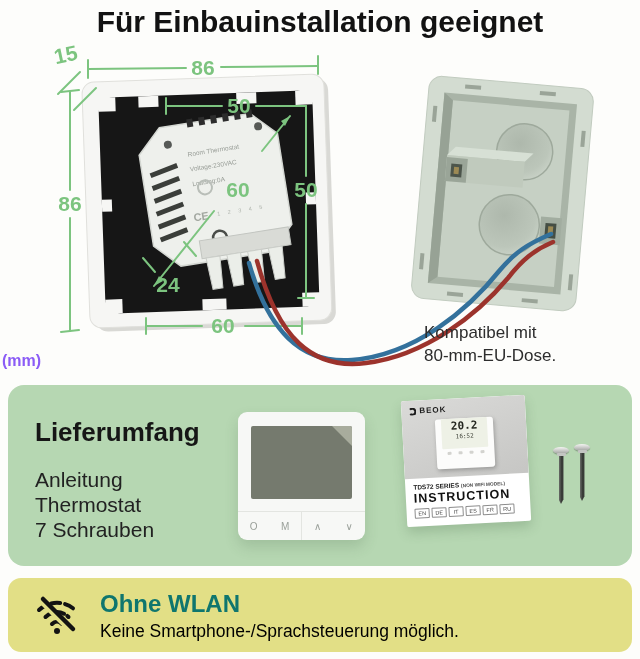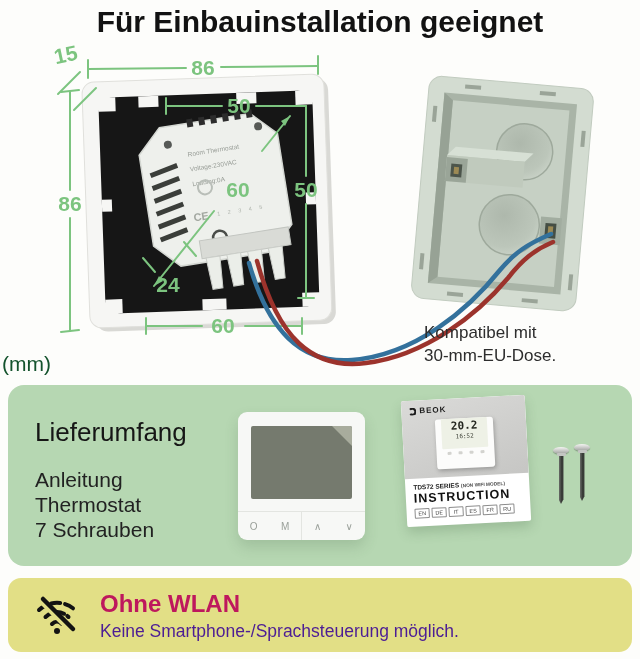--- a/index.html
+++ b/index.html
@@ -24,28 +24,28 @@
   .micro     { font:6.5px "Liberation Sans", sans-serif; fill:#989d97; }
   .ce        { font:bold 11px "Liberation Sans", sans-serif; fill:#a2a7a0; }
   .terms     { font:5.5px "Liberation Sans", sans-serif; fill:#aeb3ac; letter-spacing:3px; }
 
   .compat-note {
     position:absolute; left:424px; top:321px; width:216px;
     font-size:17px; line-height:1.36; color:#2d2d2d;
   }
   .mm-label {
     position:absolute; left:2px; top:352px;
-    font-size:21px; font-weight:normal; color:#14532d;
+    font-size:16px; font-weight:bold; color:#8b5cf6;
   }
 
   .panel-green {
     position:absolute; left:8px; top:385px; width:624px; height:181px;
     background:#b6d7b2; border-radius:16px;
   }
-  .panel-heading { position:absolute; left:27px; top:32px; font-size:26px; font-weight:normal; color:#161616; }
+  .panel-heading { position:absolute; left:27px; top:32px; font-size:26px; font-weight:bold; color:#161616; }
   .panel-items   { position:absolute; left:27px; top:82px; font-size:21px; color:#222; line-height:25px; }
 
   .thermo-card {
     position:absolute; left:230px; top:27px; width:127px; height:128px;
     background:#f7f8f6; border-radius:9px;
     box-shadow:0 7px 14px rgba(60,90,60,.18);
   }
   .thermo-screen {
     position:absolute; left:13px; top:14px; width:101px; height:73px;
     background:#757a6e; border-radius:2px; overflow:hidden;
@@ -102,22 +102,22 @@
     width:5px; height:48px; margin:0 auto;
     background:linear-gradient(90deg,#6a6d69,#30332f 60%,#515450);
     clip-path:polygon(0 0,100% 0,100% 90%,50% 100%,0 90%);
   }
 
   .banner-nowifi {
     position:absolute; left:8px; top:578px; width:624px; height:74px;
     background:#e2df86; border-radius:13px;
   }
   .banner-icon { position:absolute; left:25px; top:13px; }
-  .banner-heading { position:absolute; left:92px; top:12px; font-size:24px; font-weight:bold; color:#be185d; }
-  .banner-subtitle { position:absolute; left:92px; top:43px; font-size:17.5px; color:#4c1d95; }
+  .banner-heading { position:absolute; left:92px; top:12px; font-size:24px; font-weight:bold; color:#0f766e; }
+  .banner-subtitle { position:absolute; left:92px; top:43px; font-size:17.5px; color:#000000; }
 </style>
 </head>
 <body>
 
 <div class="stage">
 
   <div class="page-title">Für Einbauinstallation geeignet</div>
 
   <div class="wall"></div>
 
@@ -265,21 +265,21 @@
           <rect x="531" y="296" width="16" height="4"></rect>
       </g>
     </g>
 
     <path d="M249 263 C268 330, 300 364, 352 360 C415 355, 468 310, 500 270 C515 252, 528 244, 551 234" fill="none" stroke="#33719c" stroke-width="4.5" stroke-linecap="round"></path>
     <path d="M257 261 C278 338, 312 370, 366 363 C425 356, 478 314, 508 278 C522 260, 534 250, 553 242" fill="none" stroke="#9c332c" stroke-width="4.5" stroke-linecap="round"></path>
   </svg>
 
   <div class="compat-note">
     <span style="display:block">Kompatibel mit</span>
-    <span style="display:block">30-mm-EU-Dose.</span>
+    <span style="display:block">80-mm-EU-Dose.</span>
   </div>
 
   <div class="mm-label">(mm)</div>
 
   <div class="panel-green">
     <div class="panel-heading">Lieferumfang</div>
     <div class="panel-items">
       <span style="display:block">Anleitung</span>
       <span style="display:block">Thermostat</span>
       <span style="display:block">7 Schrauben</span>

